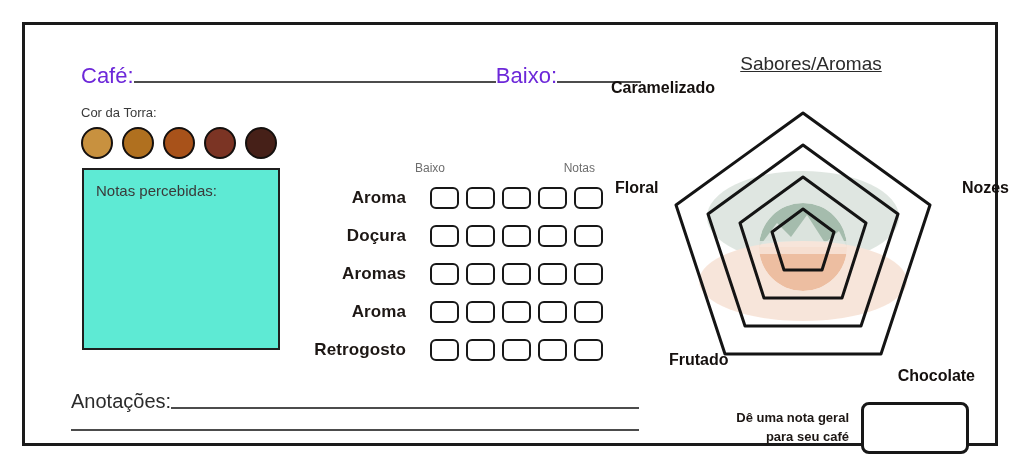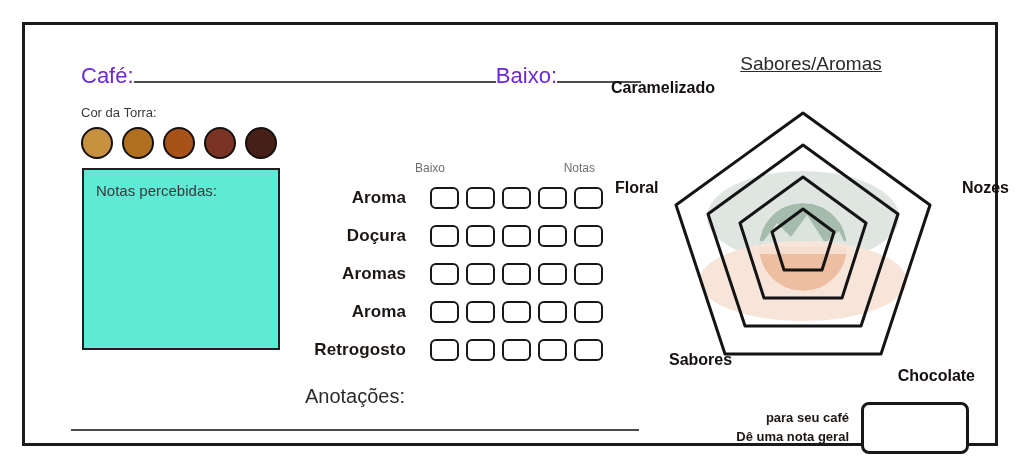--- a/index.html
+++ b/index.html
@@ -146,22 +146,21 @@
   }
 
   
   #anotacoes-row {
     position: absolute;
     left: 46px;
     top: 360px;
     width: 568px;
     height: 28px;
     display: flex;
-    align-items: center;
-    flex-direction: column;
+    align-items: flex-end;
   }
   #anotacoes-label {
     font-size: 20px;
     color: #2b2b2b;
     white-space: nowrap;
   }
   #anotacoes-rule-1 {
     flex: 1 1 auto;
     border-bottom: 2px solid #4c4c4c;
     margin-bottom: 4px;
@@ -324,21 +323,21 @@
     <span id="anotacoes-rule-1"></span>
   </div>
   <div id="anotacoes-rule-2"></div>
 
   <div class="abs" id="radar-panel">
     <div id="radar-title">Sabores/Aromas</div>
 
     <div class="radar-axis-label" id="lbl-caramelizado">Caramelizado</div>
     <div class="radar-axis-label" id="lbl-nozes">Nozes</div>
     <div class="radar-axis-label" id="lbl-chocolate">Chocolate</div>
-    <div class="radar-axis-label" id="lbl-frutado">Sabores</div>
+    <div class="radar-axis-label" id="lbl-frutado">Frutado</div>
     <div class="radar-axis-label" id="lbl-floral">Floral</div>
 
     <svg id="radar-svg" width="356" height="282" viewBox="0 0 356 282">
       <defs>
         <clipPath id="logoClip">
           <circle cx="178" cy="152" r="44"></circle>
         </clipPath>
       </defs>
 
       <g opacity="0.30" clip-path="url(#logoClip)">
@@ -358,19 +357,19 @@
         <polygon points="178,18 305,110 256,259 100,259 51,110"></polygon>
         <polygon points="178,50 273,119 236,231 120,231 83,119"></polygon>
         <polygon points="178,82 241,128 217,203 139,203 115,128"></polygon>
         <polygon points="178,114 209,137 197,175 159,175 147,137"></polygon>
       </g>
     </svg>
   </div>
 
   <div class="abs" id="score-block">
     <div id="score-caption">
+      <div>Dê uma nota geral</div>
       <div>para seu café</div>
-      <div>Dê uma nota geral</div>
     </div>
     <div id="score-box"></div>
   </div>
 
 </div>
 
 </body></html>

